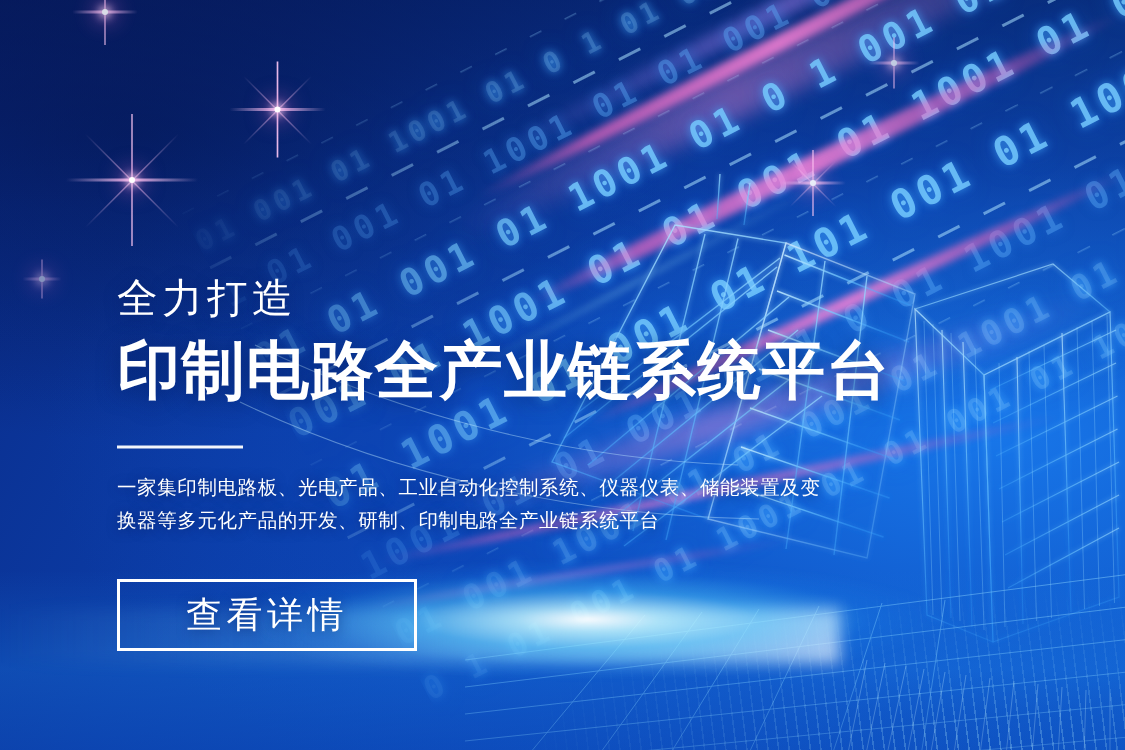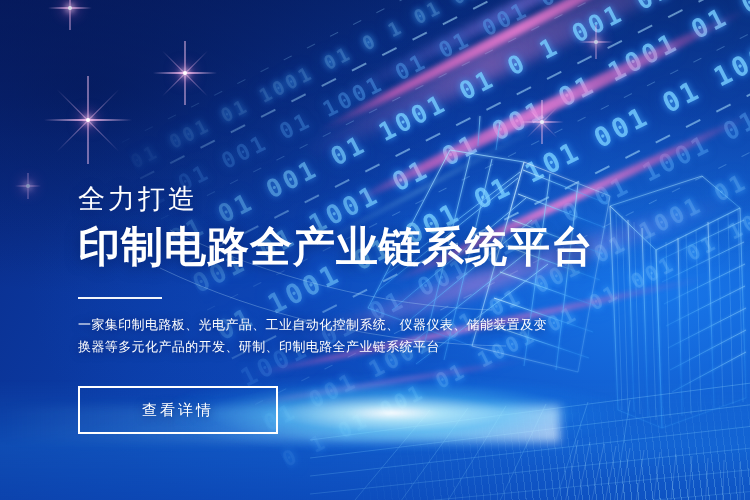--- a/index.html
+++ b/index.html
@@ -178,21 +178,21 @@
     max-width:472px;
     text-shadow:0 1px 8px rgba(4,26,92,0.7);
   }
   .cta{
     display:flex;align-items:center;justify-content:center;
     margin-top:28px;
     width:200px;height:48px;
     border:2px solid #ffffff;
     background:transparent;
     color:#ffffff;
-    font-size:15px;
+    font-size:24px;
     font-weight:400;
     letter-spacing:3px;
     cursor:pointer;
     box-sizing:border-box;
     text-shadow:0 1px 8px rgba(4,26,92,0.55);
   }
 </style>
 </head>
 <body>
 

